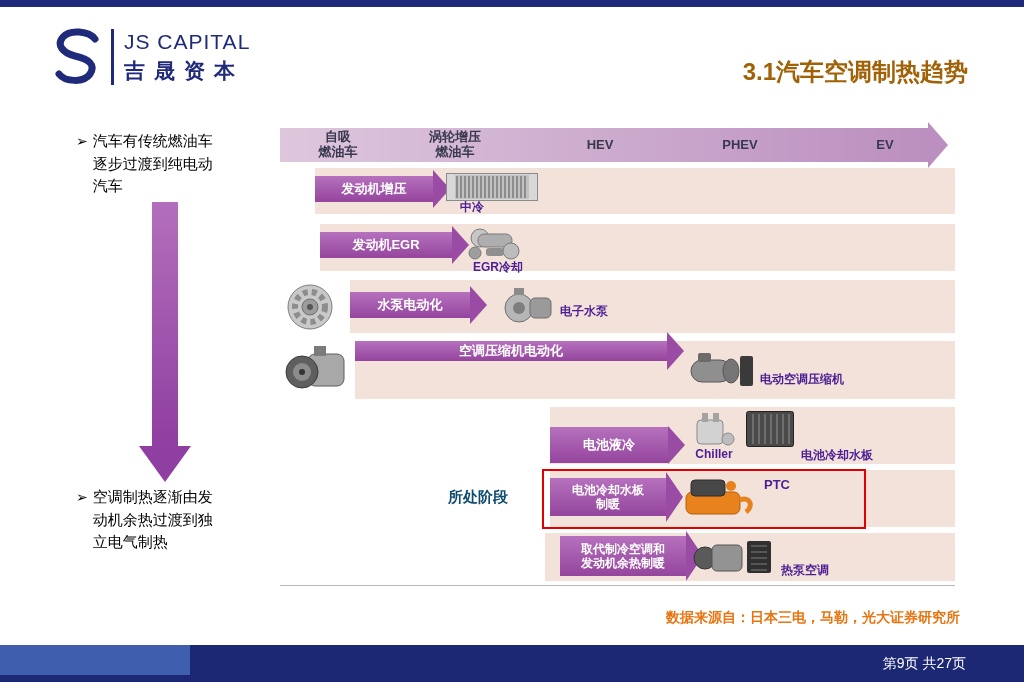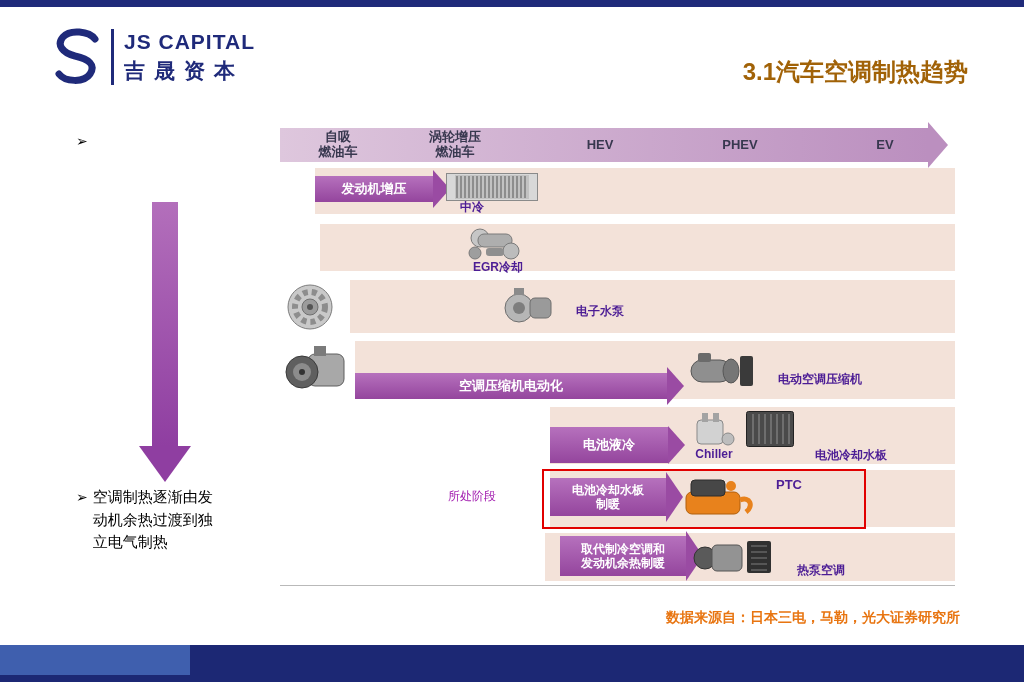--- a/index.html
+++ b/index.html
@@ -3,21 +3,21 @@
 <meta charset="utf-8">
 <style>
   html,body{margin:0;padding:0;background:#e8e8e8;}
   .slide{position:relative;width:1024px;height:682px;background:#ffffff;overflow:hidden;
          font-family:"Liberation Sans","DejaVu Sans",sans-serif;}
   .topbar{position:absolute;top:0;left:0;width:1024px;height:7px;background:#1f2a7a;}
 
   
   .logo{position:absolute;left:55px;top:28px;display:flex;align-items:center;gap:10px;}
   .logo-divider{width:3px;height:56px;background:#1f2a7a;}
-  .logo-en{font-size:21px;font-weight:bold;color:#1f2a7a;letter-spacing:1px;}
+  .logo-en{font-size:21px;font-weight:normal;color:#1f2a7a;letter-spacing:1px;}
   .logo-cn{font-size:21px;font-weight:bold;color:#1f2a7a;letter-spacing:9px;margin-top:3px;}
 
   .title{position:absolute;top:56px;right:56px;margin:0;font-size:24px;font-weight:bold;color:#a16207;}
 
   
   .bullet{position:absolute;display:flex;gap:5px;font-size:15px;line-height:1.5;color:#000;}
   .bullet .glyph{flex:0 0 auto;font-size:14px;padding-top:1px;}
   .bullet .btext{width:130px;}
   #bullet1{left:76px;top:130px;}
   #bullet2{left:76px;top:486px;}
@@ -42,23 +42,23 @@
           color:#fff;font-weight:bold;font-size:13px;display:flex;align-items:center;justify-content:center;
           text-align:center;line-height:1.2;}
   .parrow span{white-space:pre-line;}
   .parrow::after{content:"";position:absolute;left:100%;top:50%;transform:translateY(-50%);
           border-top:19px solid transparent;border-bottom:19px solid transparent;border-left:17px solid #9a4ba3;}
   .parrow.tall{font-size:12px;}
   .parrow.tall::after{border-top-width:25px;border-bottom-width:25px;}
 
   .equip{position:absolute;line-height:0;}
   .elabel{position:absolute;font-size:12px;font-weight:bold;color:#4c1d95;text-align:center;}
-  .elabel.left{text-align:center;}
+  .elabel.left{text-align:left;}
   .redbox{position:absolute;border:2px solid #e10000;}
-  .annotation{position:absolute;color:#a21caf;font-weight:normal;font-size:12px;}
+  .annotation{position:absolute;color:#0c4a6e;font-weight:bold;font-size:15px;}
   .baseline{position:absolute;left:0;top:460px;width:675px;height:1px;background:#b9b9b9;}
 
   .source{position:absolute;left:280px;top:609px;width:680px;text-align:right;
           font-size:14px;font-weight:bold;color:#e87511;}
 
   .footer{position:absolute;left:0;bottom:0;width:1024px;height:37px;background:#1c2874;}
   .footer-accent{position:absolute;left:0;top:0;width:190px;height:30px;background:#3f5fae;}
   .pageinfo{position:absolute;right:58px;top:0;height:37px;display:flex;align-items:center;color:#fff;font-size:14px;}
 </style>
 </head>
@@ -74,20 +74,21 @@
     <div class="logo-divider"></div>
     <div>
       <div class="logo-en">JS CAPITAL</div>
       <div class="logo-cn">吉晟资本</div>
     </div>
   </div>
   <h1 class="title">3.1汽车空调制热趋势</h1>
 
   <div class="bullet" id="bullet1">
     <span class="glyph">➢</span>
+    <span class="btext">汽车有传统燃油车逐步过渡到纯电动汽车</span>
   </div>
   <div class="bigarrow-shaft"></div>
   <div class="bigarrow-head"></div>
   <div class="bullet" id="bullet2">
     <span class="glyph">➢</span>
     <span class="btext">空调制热逐渐由发动机余热过渡到独立电气制热</span>
   </div>
 
   <div class="diagram">
 
@@ -108,39 +109,45 @@
     <div class="equip" style="left:166px;top:46px">
       <svg width="92" height="32" viewBox="0 0 92 32">
         <rect x="0.5" y="2.5" width="91" height="27" fill="#d8d8d8" stroke="#8a8a8a"></rect>
         <rect x="9" y="4" width="74" height="24" fill="#c2c2c2"></rect>
         <path d="M11 5V27M15 5V27M19 5V27M23 5V27M27 5V27M31 5V27M35 5V27M39 5V27M43 5V27M47 5V27M51 5V27M55 5V27M59 5V27M63 5V27M67 5V27M71 5V27M75 5V27M79 5V27" stroke="#7c7c7c" stroke-width="1.5" fill="none"></path>
       </svg>
     </div>
     <div class="elabel" style="left:152px;top:74px;width:80px">中冷</div>
 
     <div class="band" style="left:40px;top:99px;width:635px;height:47px"></div>
+    <div class="parrow" style="left:40px;top:107px;width:132px;height:26px">
+      <span>发动机EGR</span>
+    </div>
     <div class="equip" style="left:186px;top:101px">
       <svg width="56" height="36" viewBox="0 0 56 36">
         <circle cx="14" cy="12" r="9" fill="#c6c6c6" stroke="#7a7a7a"></circle>
         <rect x="12" y="8" width="34" height="13" rx="6" fill="#aeaeae" stroke="#7a7a7a"></rect>
         <circle cx="45" cy="25" r="8" fill="#bcbcbc" stroke="#7a7a7a"></circle>
         <circle cx="9" cy="27" r="6" fill="#9e9e9e" stroke="#7a7a7a"></circle>
         <rect x="20" y="22" width="18" height="8" rx="3" fill="#8f8f8f"></rect>
       </svg>
     </div>
     <div class="elabel" style="left:178px;top:134px;width:80px">EGR冷却</div>
 
     <div class="band" style="left:70px;top:155px;width:605px;height:53px"></div>
     <div class="equip" style="left:0px;top:157px">
       <svg width="62" height="50" viewBox="0 0 62 50">
         <circle cx="30" cy="25" r="22" fill="#c9c9c9" stroke="#7d7d7d"></circle>
         <circle cx="30" cy="25" r="15" fill="none" stroke="#8d8d8d" stroke-width="6" stroke-dasharray="5 4"></circle>
         <circle cx="30" cy="25" r="8" fill="#9c9c9c" stroke="#707070"></circle>
         <circle cx="30" cy="25" r="3" fill="#555555"></circle>
       </svg>
+    </div>
+    <div class="parrow" style="left:70px;top:167px;width:120px;height:26px">
+      <span>水泵电动化</span>
     </div>
     <div class="equip" style="left:222px;top:161px">
       <svg width="52" height="40" viewBox="0 0 52 40">
         <circle cx="17" cy="22" r="14" fill="#b6b6b6" stroke="#6f6f6f"></circle>
         <circle cx="17" cy="22" r="6" fill="#7e7e7e"></circle>
         <rect x="28" y="12" width="21" height="20" rx="5" fill="#9a9a9a" stroke="#6f6f6f"></rect>
         <rect x="12" y="2" width="10" height="7" fill="#8b8b8b"></rect>
       </svg>
     </div>
     <div class="elabel left" style="left:280px;top:178px;width:80px">电子水泵</div>
@@ -148,21 +155,21 @@
     <div class="band" style="left:75px;top:216px;width:600px;height:58px"></div>
     <div class="equip" style="left:4px;top:217px">
       <svg width="66" height="54" viewBox="0 0 66 54">
         <rect x="24" y="12" width="36" height="32" rx="7" fill="#a8a8a8" stroke="#5e5e5e"></rect>
         <circle cx="18" cy="30" r="16" fill="#5f5f5f" stroke="#3a3a3a"></circle>
         <circle cx="18" cy="30" r="9" fill="#8c8c8c"></circle>
         <circle cx="18" cy="30" r="3" fill="#333333"></circle>
         <rect x="30" y="4" width="12" height="10" fill="#7b7b7b"></rect>
       </svg>
     </div>
-    <div class="parrow" style="left:75px;top:248px;width:312px;height:26px">
+    <div class="parrow" style="left:75px;top:216px;width:312px;height:20px">
       <span>空调压缩机电动化</span>
     </div>
     <div class="equip" style="left:410px;top:221px">
       <svg width="64" height="48" viewBox="0 0 64 48">
         <rect x="1" y="14" width="40" height="22" rx="11" fill="#8f8f8f" stroke="#565656"></rect>
         <ellipse cx="41" cy="25" rx="8" ry="12" fill="#767676" stroke="#565656"></ellipse>
         <rect x="8" y="7" width="13" height="9" rx="2" fill="#6b6b6b"></rect>
         <rect x="50" y="10" width="13" height="30" rx="2" fill="#3a3a3a"></rect>
       </svg>
     </div>
@@ -221,14 +228,15 @@
     </div>
     <div class="elabel left" style="left:501px;top:437px;width:80px">热泵空调</div>
 
     <div class="baseline"></div>
   </div>
 
   <div class="source">数据来源自：日本三电，马勒，光大证券研究所</div>
 
   <div class="footer">
     <div class="footer-accent"></div>
+    <div class="pageinfo">第9页 共27页</div>
   </div>
 </div>
 
 </body></html>

